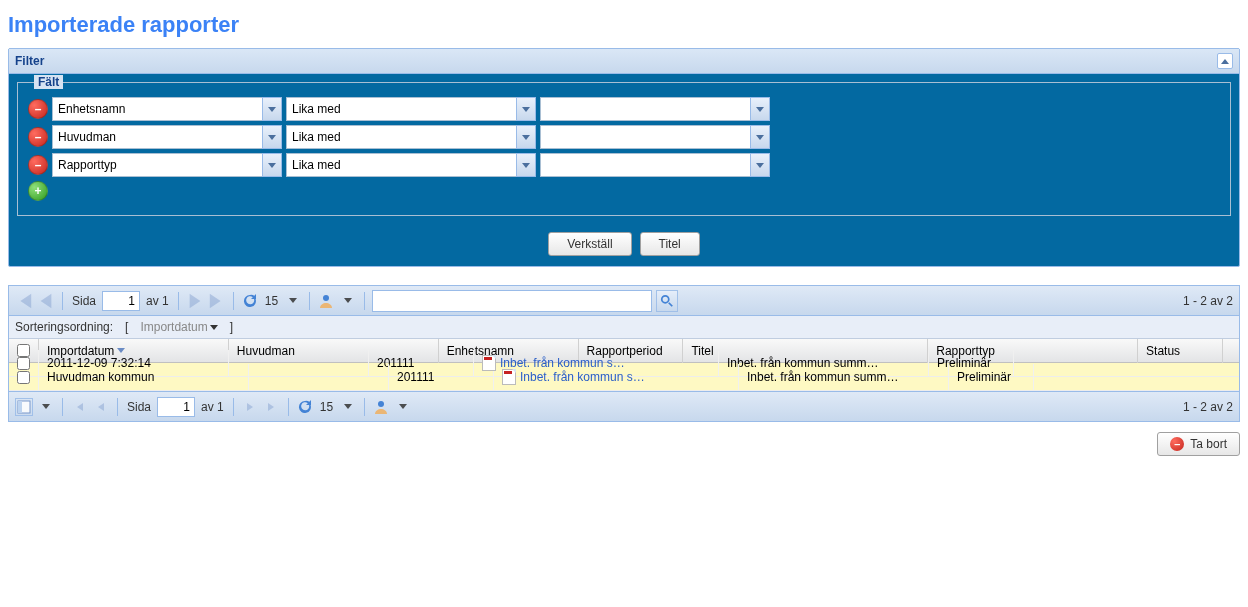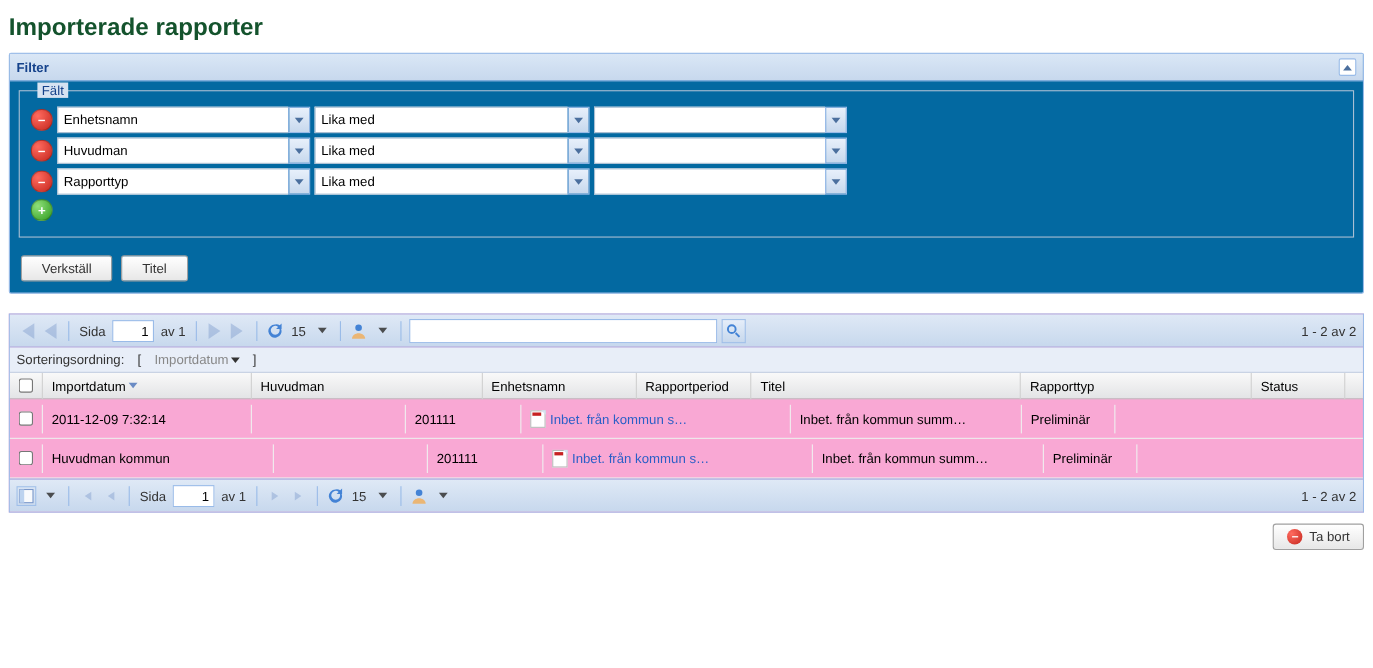--- a/index.html
+++ b/index.html
@@ -1,19 +1,19 @@
 <!DOCTYPE html>
 <html><head>
 <meta charset="utf-8">
 <style>
   * { box-sizing: border-box; font-family: Arial, Helvetica, sans-serif; margin:0; padding:0; }
   body { background:#fff; font-size:12px; color:#000; }
   .container { width:1248px; margin:0; padding:8px; }
 
-  h1.page-title { color:#14532d; font-size:22px; font-weight:bold; margin:4px 0 10px 0; }
+  h1.page-title { color:#3b82f6; font-size:22px; font-weight:bold; margin:4px 0 10px 0; }
 
   .panel {
     border:1px solid #99bbe8;
     background:#0369a1;
     border-radius:2px;
     margin-bottom:18px;
   }
   .panel-header {
     background:linear-gradient(#dae7f6,#c7d8ed);
     padding:4px 6px;
@@ -35,21 +35,21 @@
   }
   .panel-body { padding:8px; }
 
   .fieldset {
     border:1px solid #a9bfd3;
     padding:10px;
     margin-bottom:12px;
   }
   .fieldset-legend {
     color:#15428b;
-    font-weight:normal;
+    font-weight:bold;
     padding:0 4px;
     background:#d6e3f2;
     position:relative;
     top:-18px;
     left:6px;
     display:inline-block;
   }
   .fieldset-inner { margin-top:-10px; }
 
   .filter-row { display:flex; align-items:center; gap:4px; margin-bottom:4px; }
@@ -91,26 +91,26 @@
 
   .btn {
     background:linear-gradient(#ffffff,#e7e7e7);
     border:1px solid #a0a0a0;
     border-radius:3px;
     padding:4px 18px;
     font-size:12px;
     cursor:pointer;
     color:#333;
   }
-  .btn-row { display:flex; justify-content:flex-start; gap:8px; padding:4px 2px 2px 2px; }
+  .btn-row { display:flex; justify-content:center; gap:8px; padding:4px 2px 2px 2px; }
 
   
   .grid {
     border:1px solid #99bbe8;
-    background:#f9a8d4;
+    background:#fef9c3;
   }
   .toolbar {
     background:linear-gradient(#dfe9f6,#c7d8ed);
     border-bottom:1px solid #99bbe8;
     display:flex;
     align-items:center;
     padding:3px 6px;
     gap:4px;
     height:30px;
   }
@@ -153,22 +153,22 @@
     border-right:1px solid #d0d0d0;
     font-weight:normal;
     color:#000;
     height:24px;
     display:flex; align-items:center; gap:3px;
     white-space:nowrap;
     overflow:hidden;
   }
   .grid-row {
     display:flex;
-    height:36px;
-    align-items:center;
+    height:14px;
+    align-items:flex-end;
     border-bottom:1px solid #ededed;
   }
   .g-cell {
     padding:4px 8px;
     border-right:1px solid #f0f0f0;
     height:26px;
     display:flex; align-items:center; gap:4px;
     white-space:nowrap;
     overflow:hidden;
     text-overflow:ellipsis;

